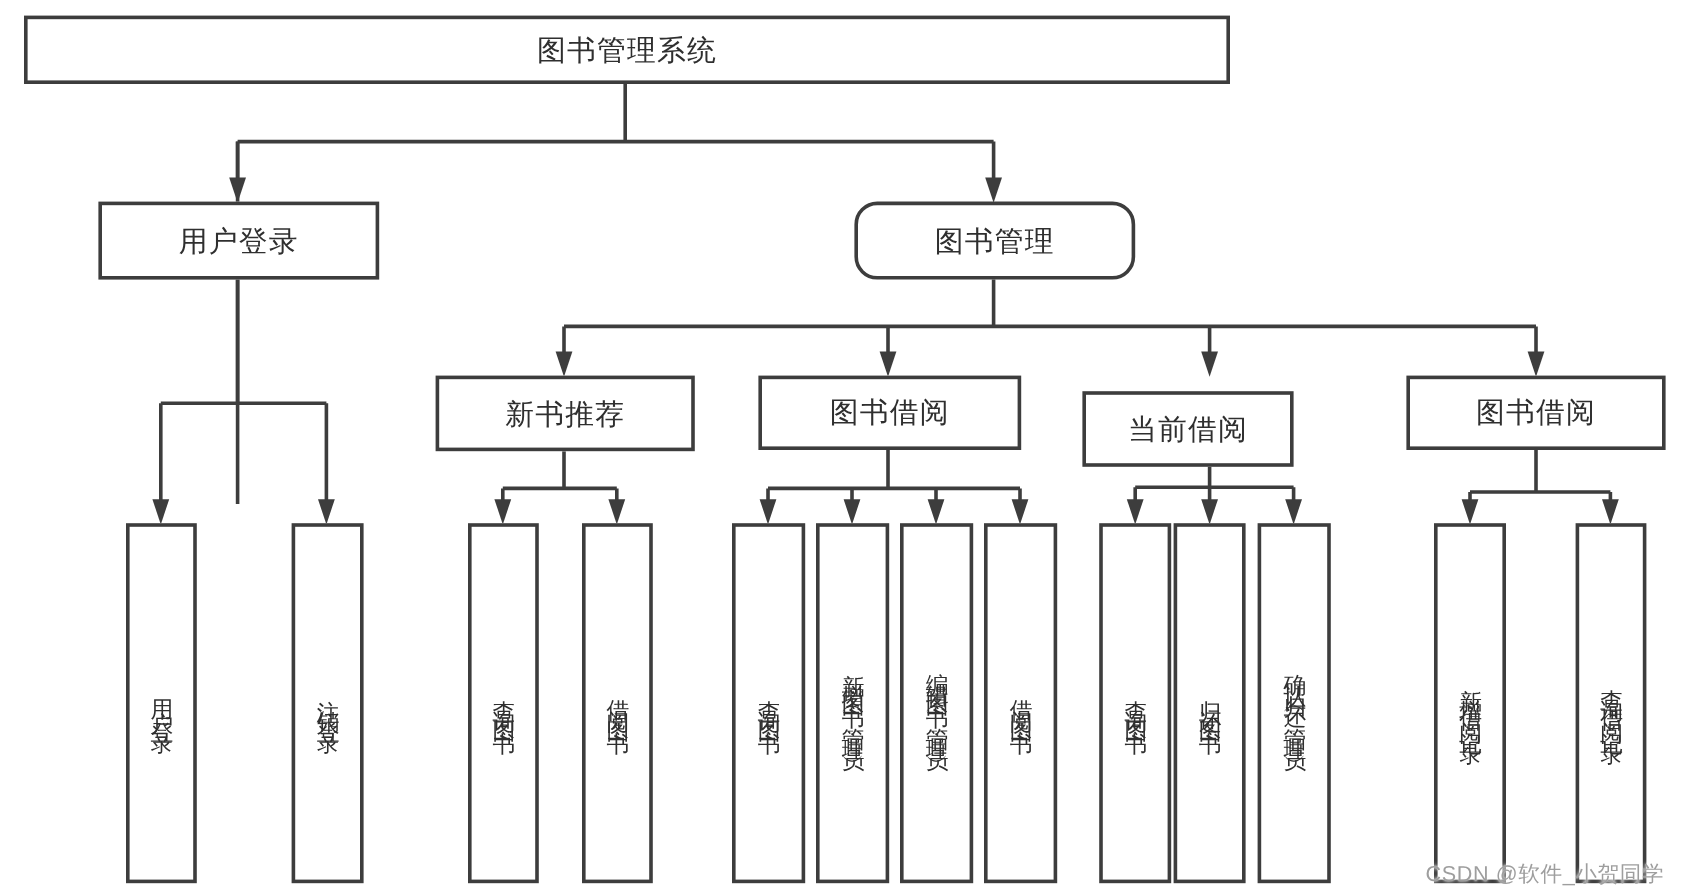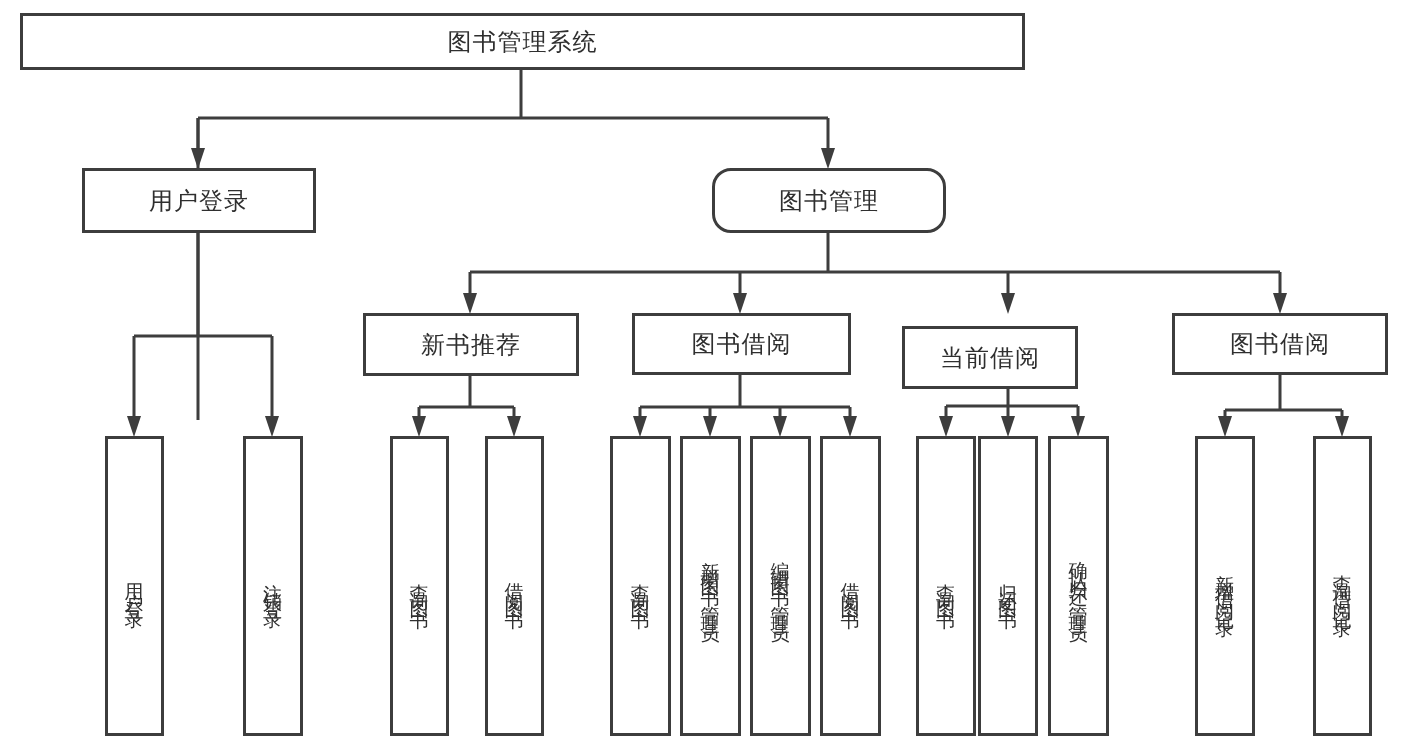--- a/index.html
+++ b/index.html
@@ -153,13 +153,14 @@
   <div class="node vnode" id="n-b3">编辑图书（管理员）</div>
   <div class="node vnode" id="n-b4">借阅图书</div>
 
   <div class="node vnode" id="n-c1">查询图书</div>
   <div class="node vnode" id="n-c2">归还图书</div>
   <div class="node vnode" id="n-c3">确认归还（管理员）</div>
 
   <div class="node vnode" id="n-j1">新增借阅记录</div>
   <div class="node vnode" id="n-j2">查询借阅记录</div>
 
+  <div id="watermark">CSDN @软件_小贺同学</div>
 </div>
 
 </body></html>

